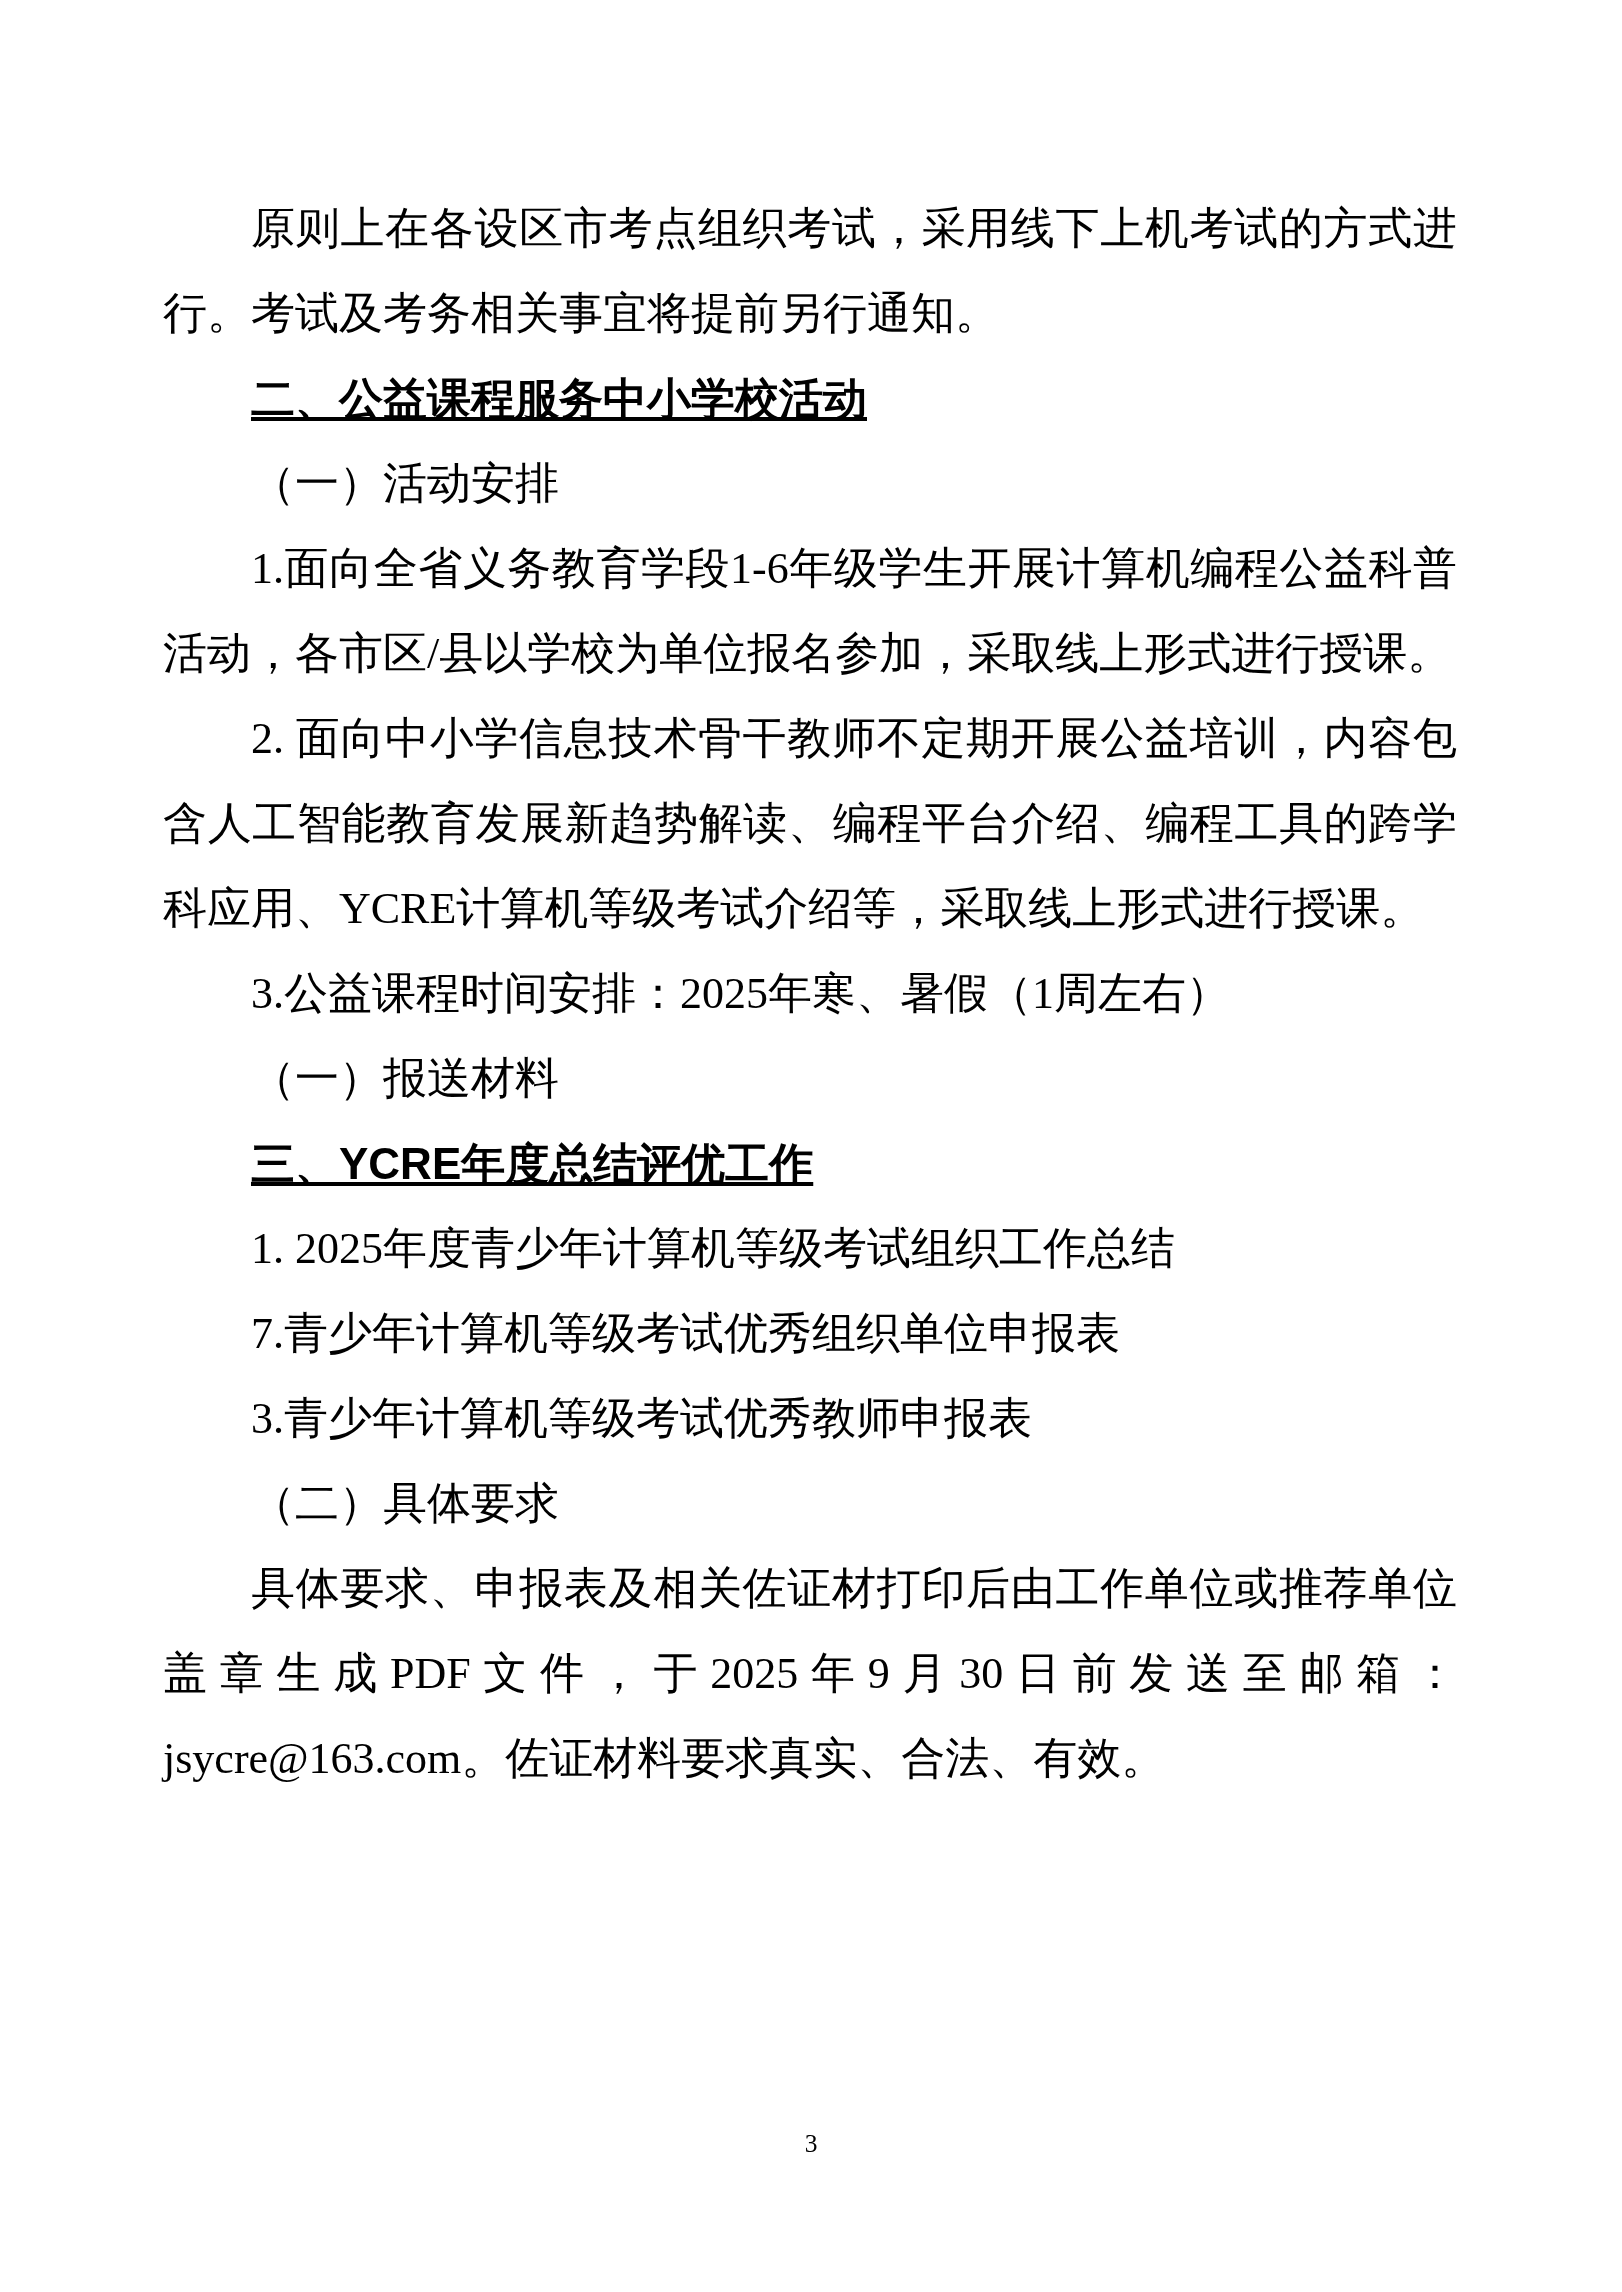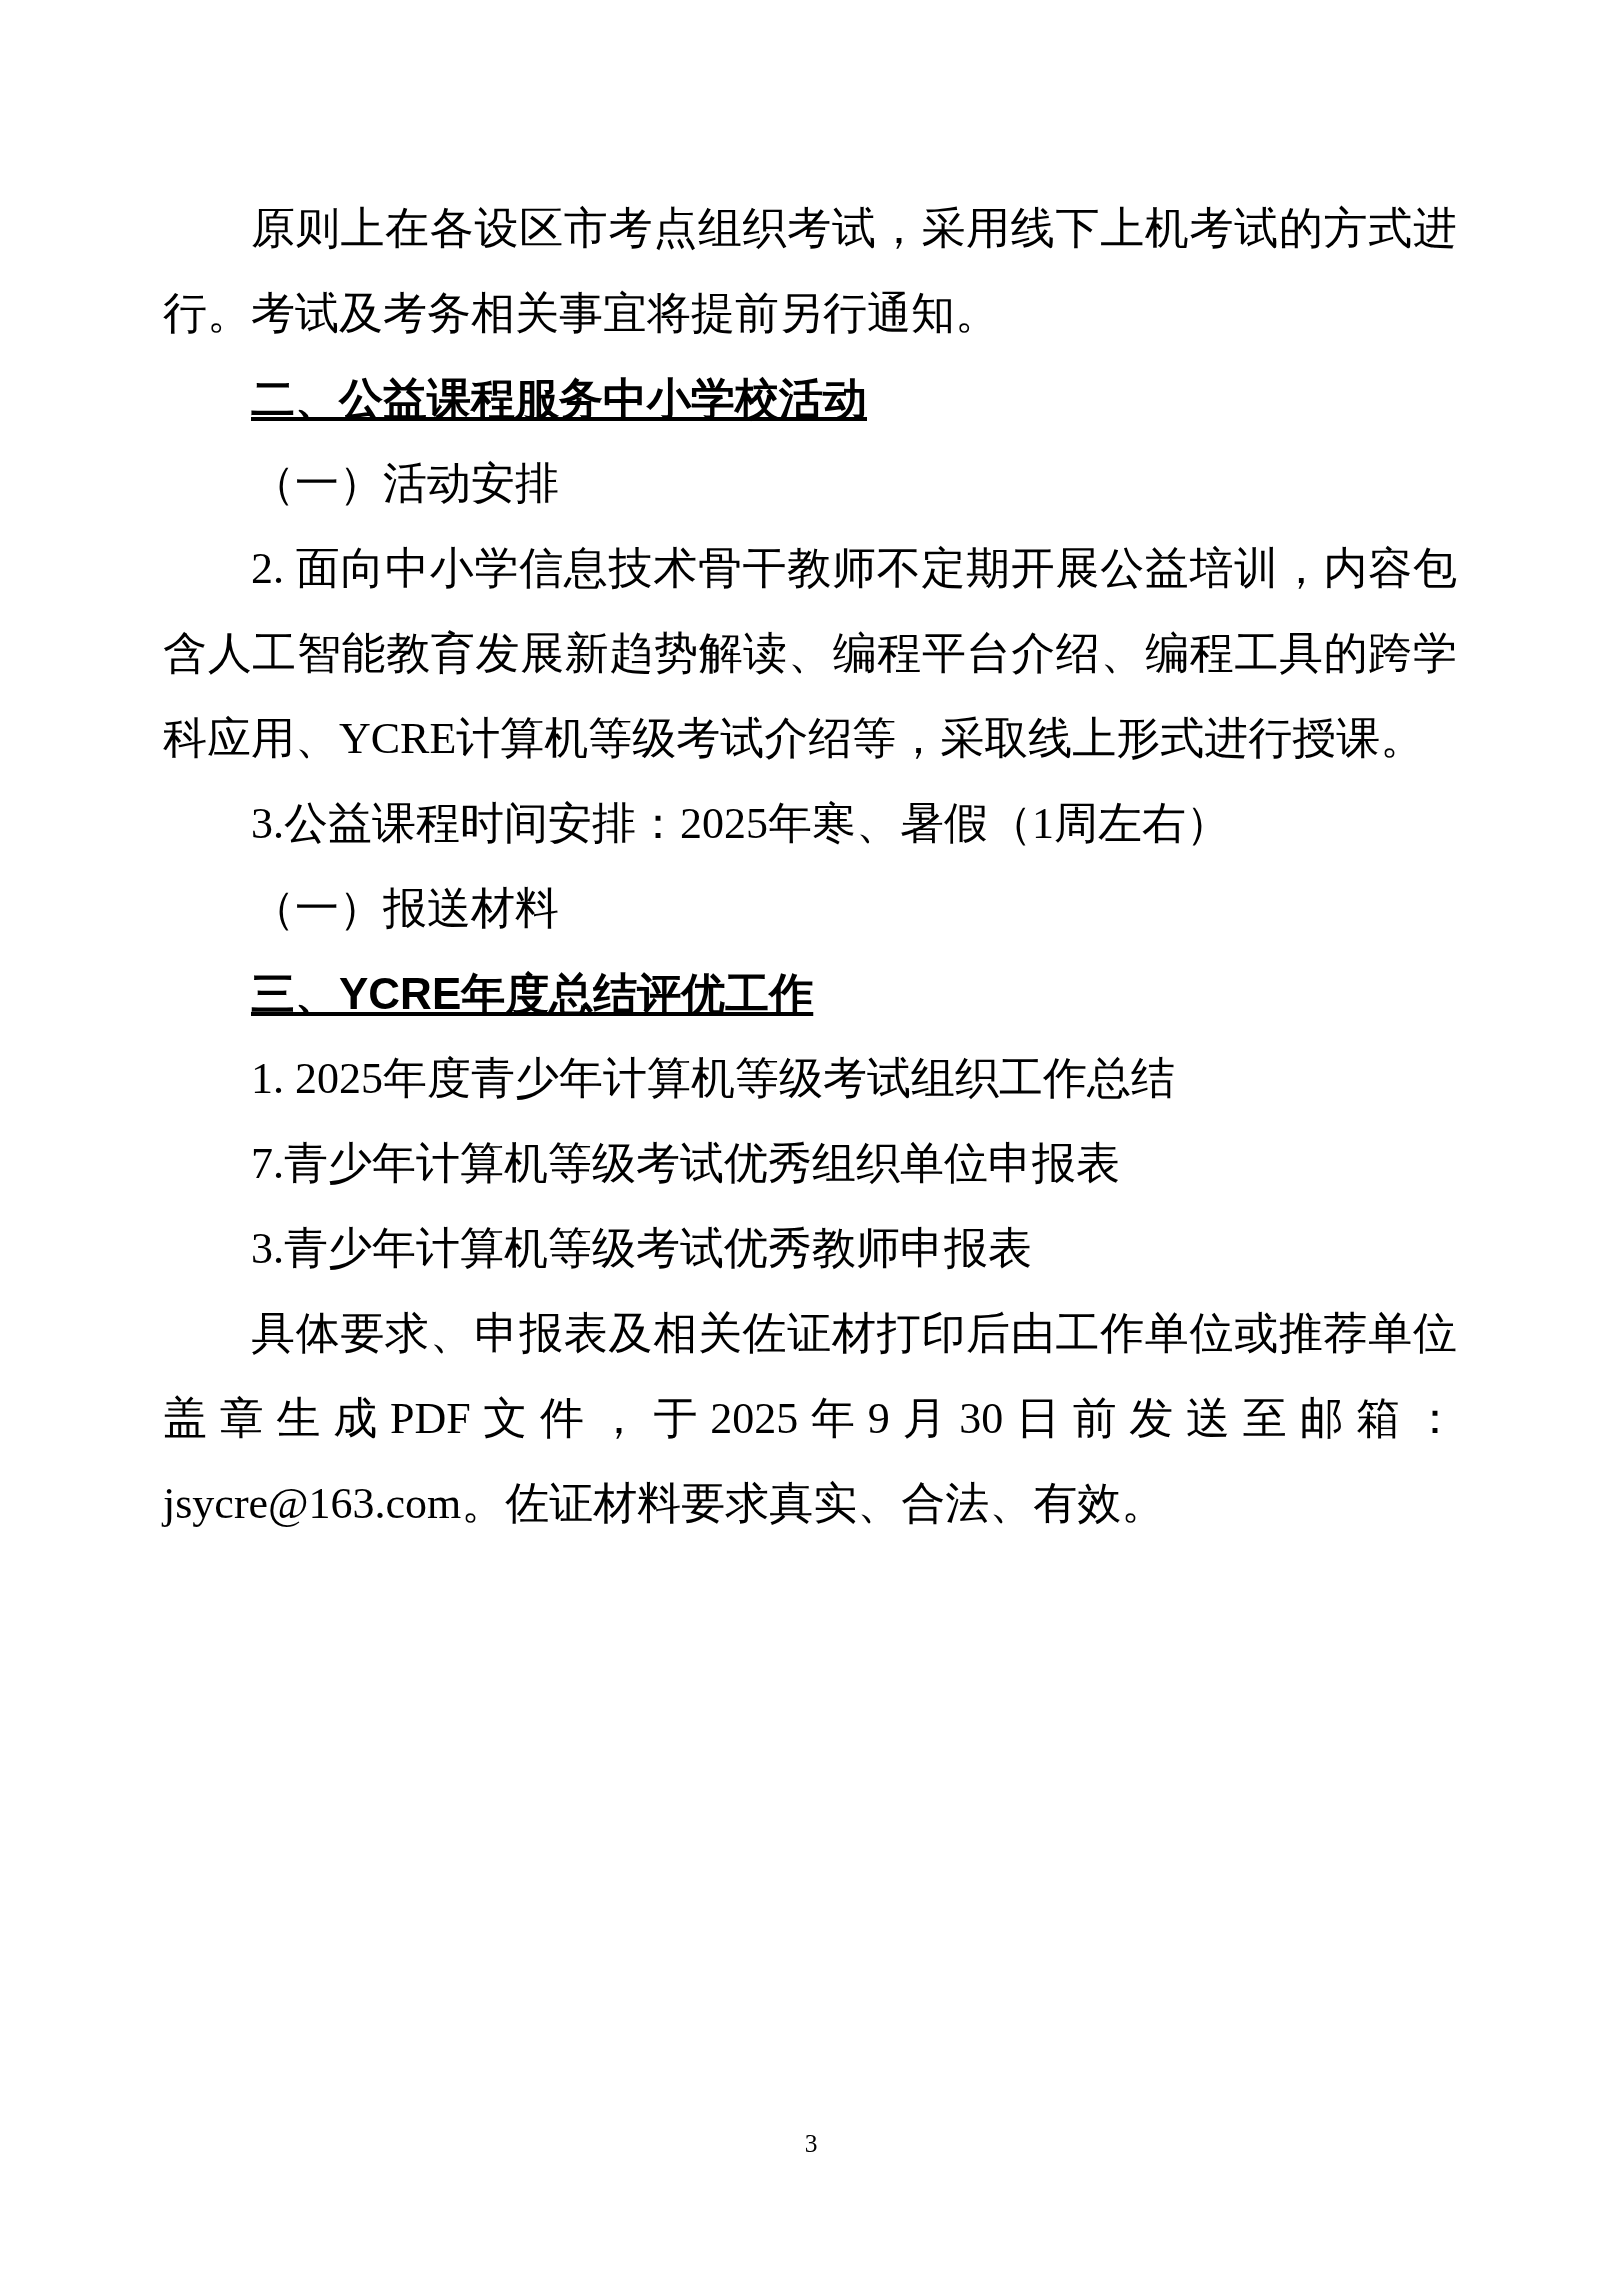--- a/index.html
+++ b/index.html
@@ -55,35 +55,37 @@
 <body>
 
 <div class="page">
   <div class="content">
     <p class="line indent">原则上在各设区市考点组织考试，采用线下上机考试的方式进行。考试及考务相关事宜将提前另行通知。</p>
 
     <p class="line indent heading1">二、公益课程服务中小学校活动</p>
 
     <p class="line indent heading2">（一）活动安排</p>
 
+    <p class="line indent">1.面向全省义务教育学段1-6年级学生开展计算机编程公益科普活动，各市区/县以学校为单位报名参加，采取线上形式进行授课。</p>
 
     <p class="line indent">2. 面向中小学信息技术骨干教师不定期开展公益培训，内容包含人工智能教育发展新趋势解读、编程平台介绍、编程工具的跨学科应用、YCRE计算机等级考试介绍等，采取线上形式进行授课。</p>
 
     <p class="line indent">3.公益课程时间安排：2025年寒、暑假（1周左右）</p>
 
     <p class="line indent heading2">（一）报送材料</p>
 
     <p class="line indent heading1">三、YCRE年度总结评优工作</p>
 
     <p class="line indent">1. 2025年度青少年计算机等级考试组织工作总结</p>
 
     <p class="line indent">7.青少年计算机等级考试优秀组织单位申报表</p>
 
     <p class="line indent">3.青少年计算机等级考试优秀教师申报表</p>
 
+    <p class="line indent heading2">（二）具体要求</p>
 
     <p class="line indent justify-last">具体要求、申报表及相关佐证材打印后由工作单位或推荐单位盖章生成PDF文件，于2025年9月30日前发送至邮箱：</p>
 
     <p class="line no-indent">jsycre@163.com。佐证材料要求真实、合法、有效。</p>
   </div>
 
   <div class="page-number">3</div>
 </div>
 
 

